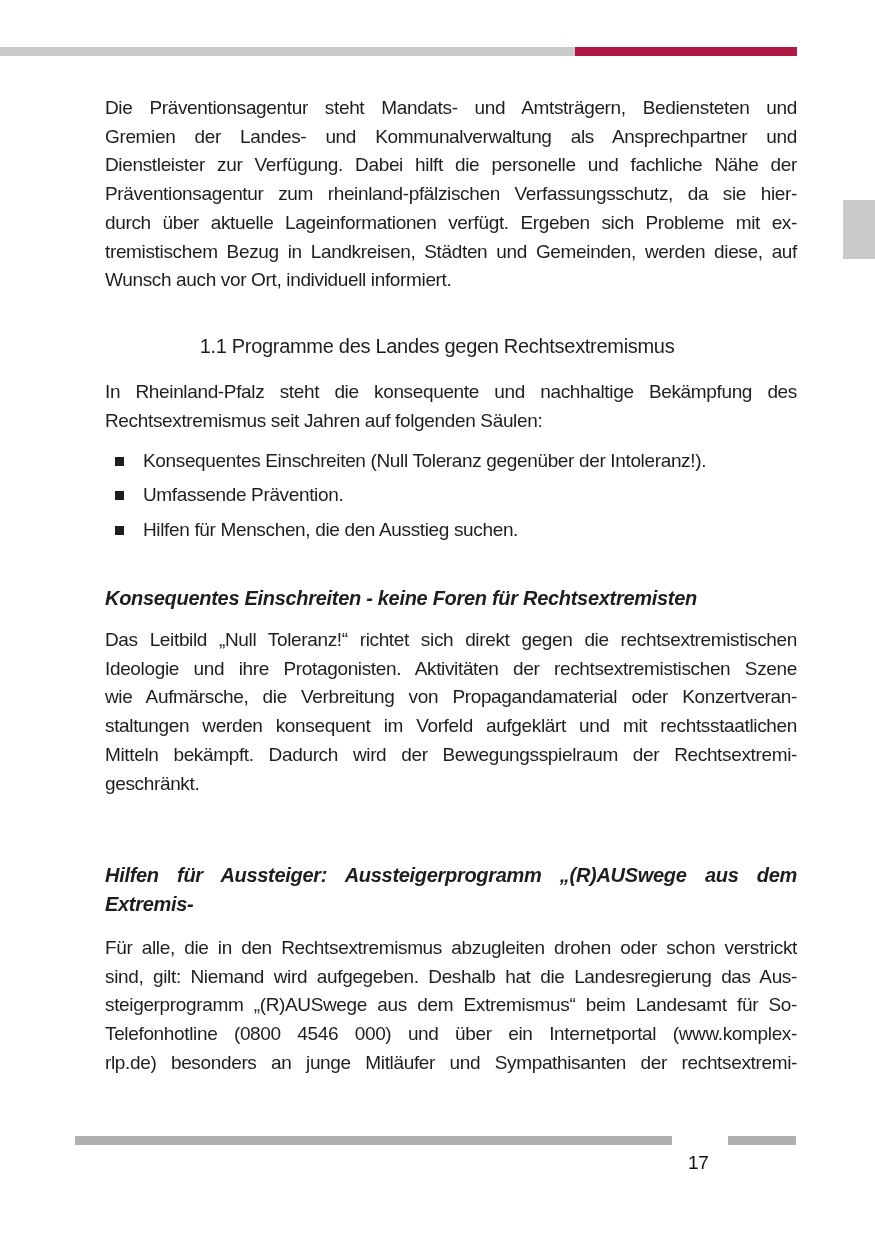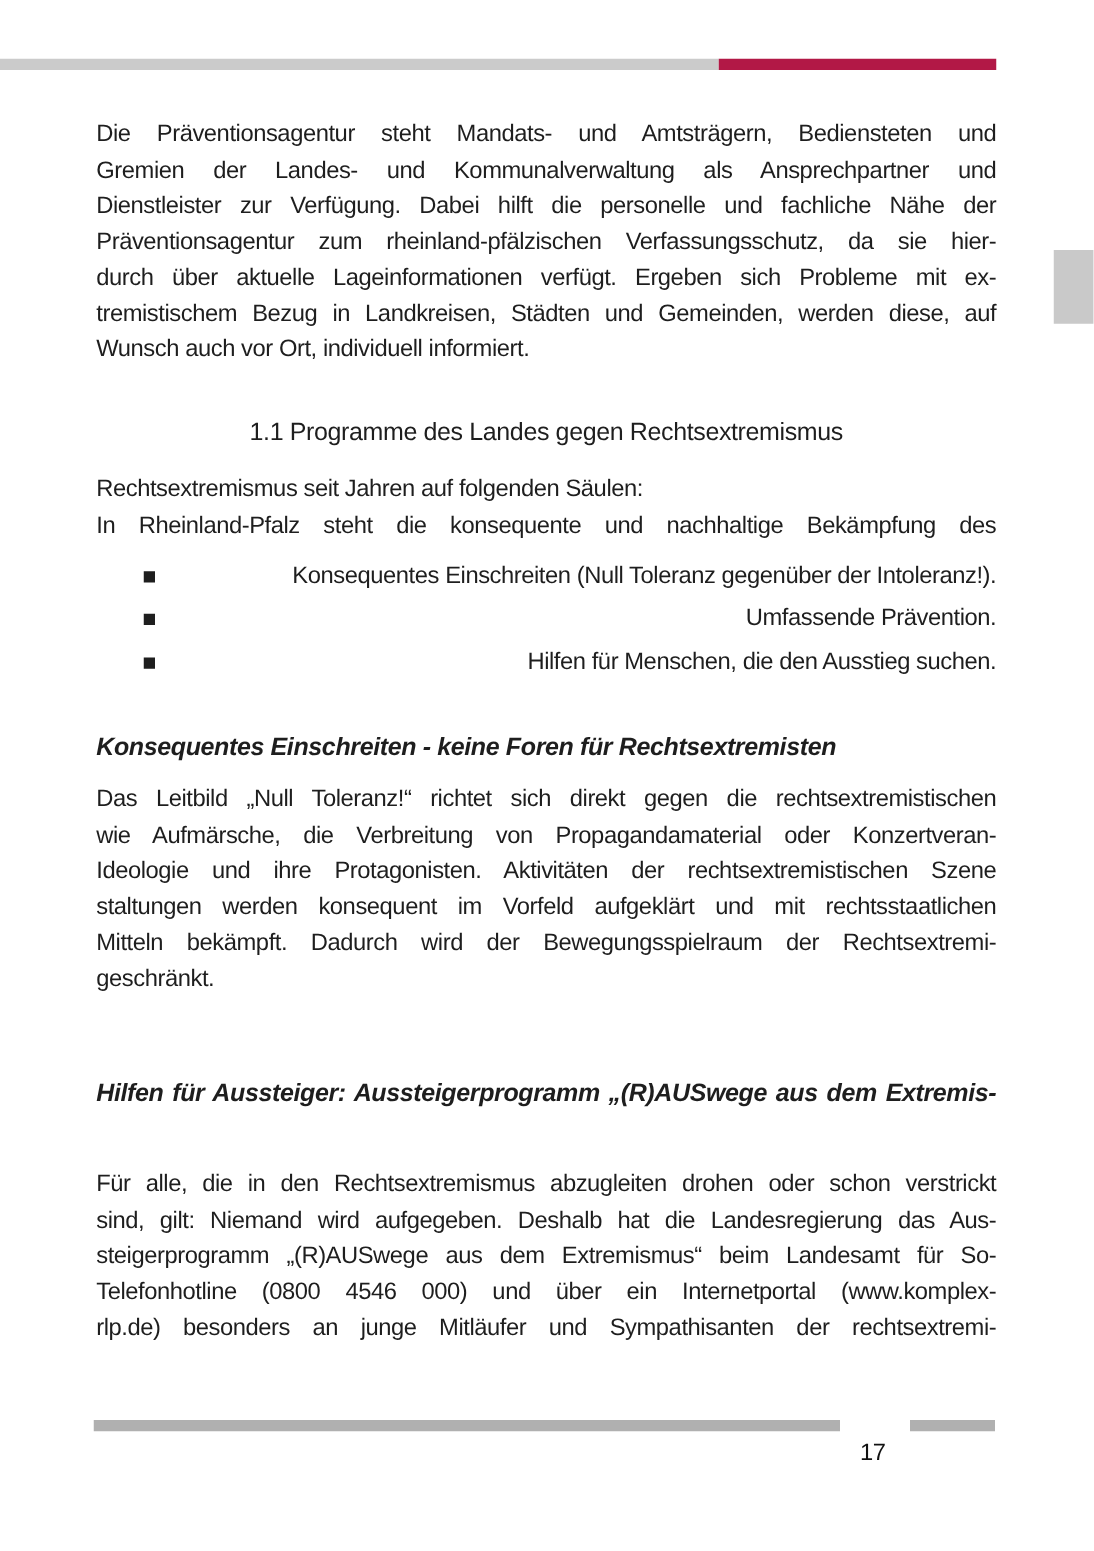--- a/index.html
+++ b/index.html
@@ -34,20 +34,21 @@
   }
   .body-text {
     font-size: 19px;
     line-height: 28.7px;
     letter-spacing: -0.35px;
   }
   .line {
     text-align: justify;
     text-align-last: justify;
     white-space: normal;
+    margin-left: 28px;
   }
   .line-last {
     text-align-last: left;
   }
   .section-heading {
     font-size: 20px;
     font-weight: 400;
     letter-spacing: -0.3px;
     line-height: 29px;
     text-align: center;
@@ -115,38 +116,38 @@
       <div class="line">Dienstleister zur Verfügung. Dabei hilft die personelle und fachliche Nähe der</div>
       <div class="line">Präventionsagentur zum rheinland-pfälzischen Verfassungsschutz, da sie hier-</div>
       <div class="line">durch über aktuelle Lageinformationen verfügt. Ergeben sich Probleme mit ex-</div>
       <div class="line">tremistischem Bezug in Landkreisen, Städten und Gemeinden, werden diese, auf</div>
       <div class="line line-last">Wunsch auch vor Ort, individuell informiert.</div>
     </div>
 
   <div class="col section-heading" style="top:332px;">1.1 Programme des Landes gegen Rechtsextremismus</div>
 
   <div class="col body-text" style="top:378px;">
+      <div class="line">In Rheinland-Pfalz steht die konsequente und nachhaltige Bekämpfung des</div>
       <div class="line line-last">Rechtsextremismus seit Jahren auf folgenden Säulen:</div>
-      <div class="line">In Rheinland-Pfalz steht die konsequente und nachhaltige Bekämpfung des</div>
     </div>
 
-  <div class="col bullets" style="top:444px;text-align:right;">
+  <div class="col bullets" style="top:444px;">
       <div class="bullet-item"><span class="bullet-square"></span><span>Konsequentes Einschreiten (Null Toleranz gegenüber der Intoleranz!).</span></div>
       <div class="bullet-item"><span class="bullet-square"></span><span>Umfassende Prävention.</span></div>
       <div class="bullet-item"><span class="bullet-square"></span><span>Hilfen für Menschen, die den Ausstieg suchen.</span></div>
     </div>
 
   <div class="col subheading" style="top:584px;">
       <div class="line line-last">Konsequentes Einschreiten - keine Foren für Rechtsextremisten</div>
     </div>
 
   <div class="col body-text" style="top:626px;">
       <div class="line">Das Leitbild „Null Toleranz!“ richtet sich direkt gegen die rechtsextremistischen</div>
+      <div class="line">Ideologie und ihre Protagonisten. Aktivitäten der rechtsextremistischen Szene</div>
       <div class="line">wie Aufmärsche, die Verbreitung von Propagandamaterial oder Konzertveran-</div>
-      <div class="line">Ideologie und ihre Protagonisten. Aktivitäten der rechtsextremistischen Szene</div>
       <div class="line">staltungen werden konsequent im Vorfeld aufgeklärt und mit rechtsstaatlichen</div>
       <div class="line">Mitteln bekämpft. Dadurch wird der Bewegungsspielraum der Rechtsextremi-</div>
       <div class="line line-last">geschränkt.</div>
     </div>
 
   <div class="col subheading" style="top:861px;">
       <div class="line">Hilfen für Aussteiger: Aussteigerprogramm „(R)AUSwege aus dem Extremis-</div>
     </div>
 
   <div class="col body-text" style="top:934px;">

